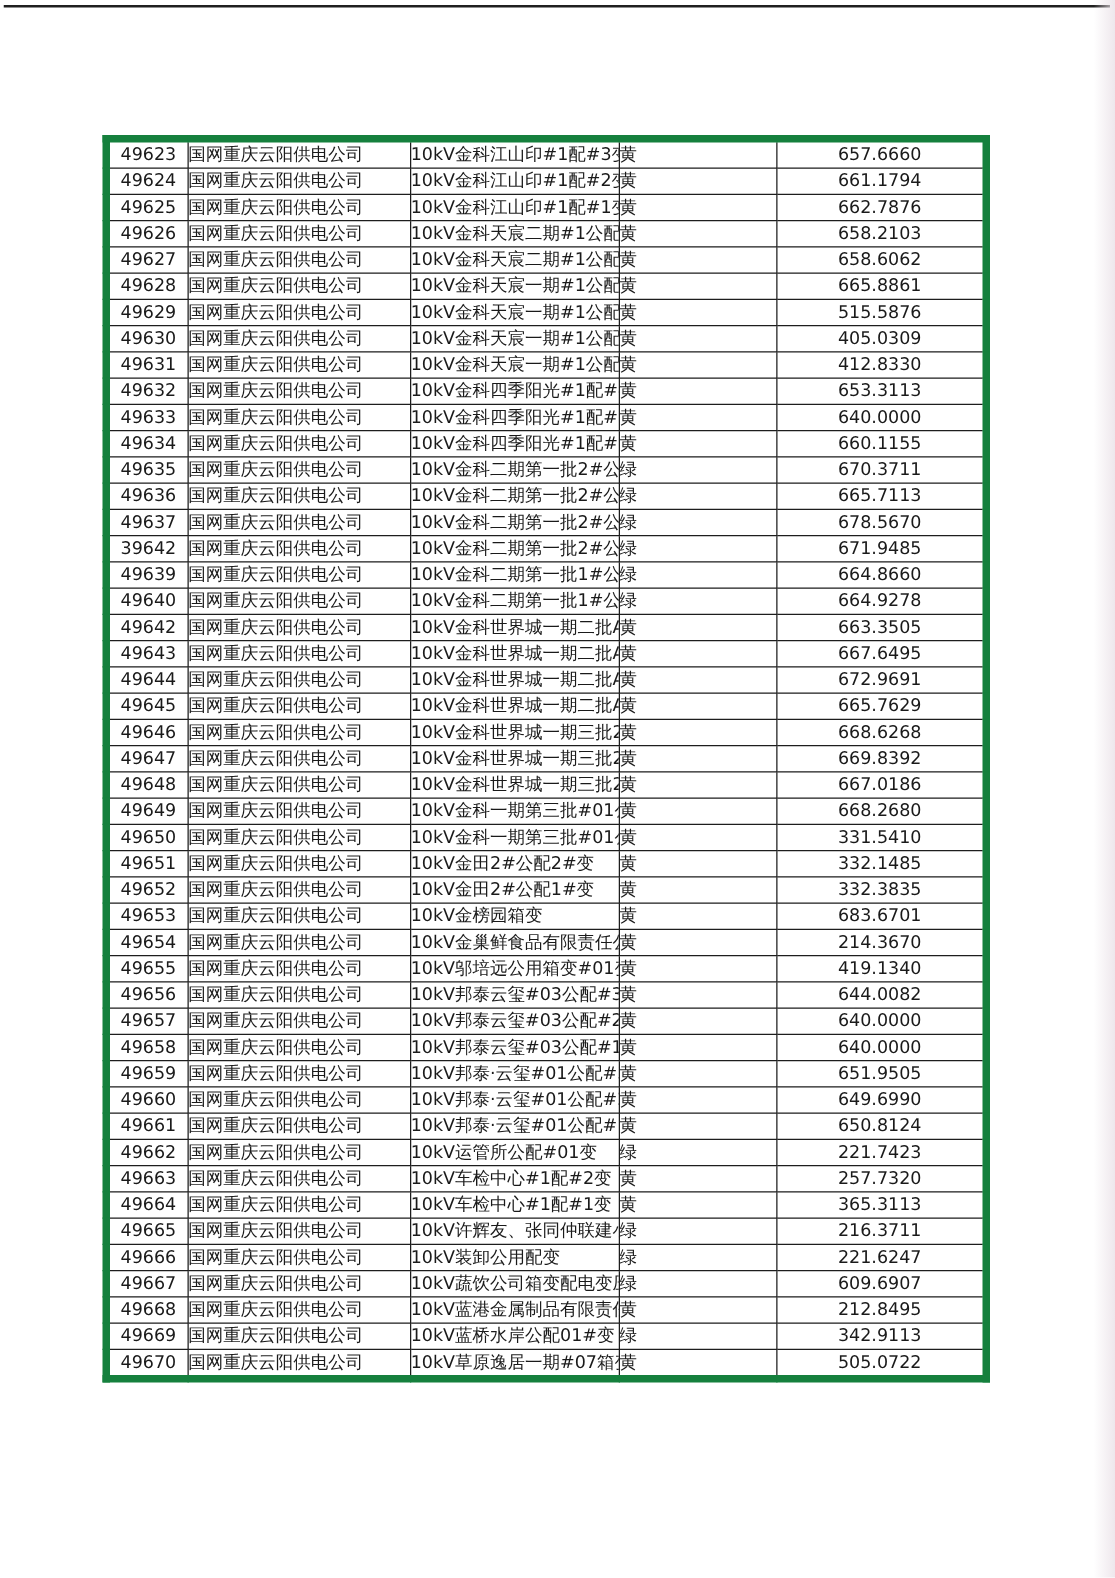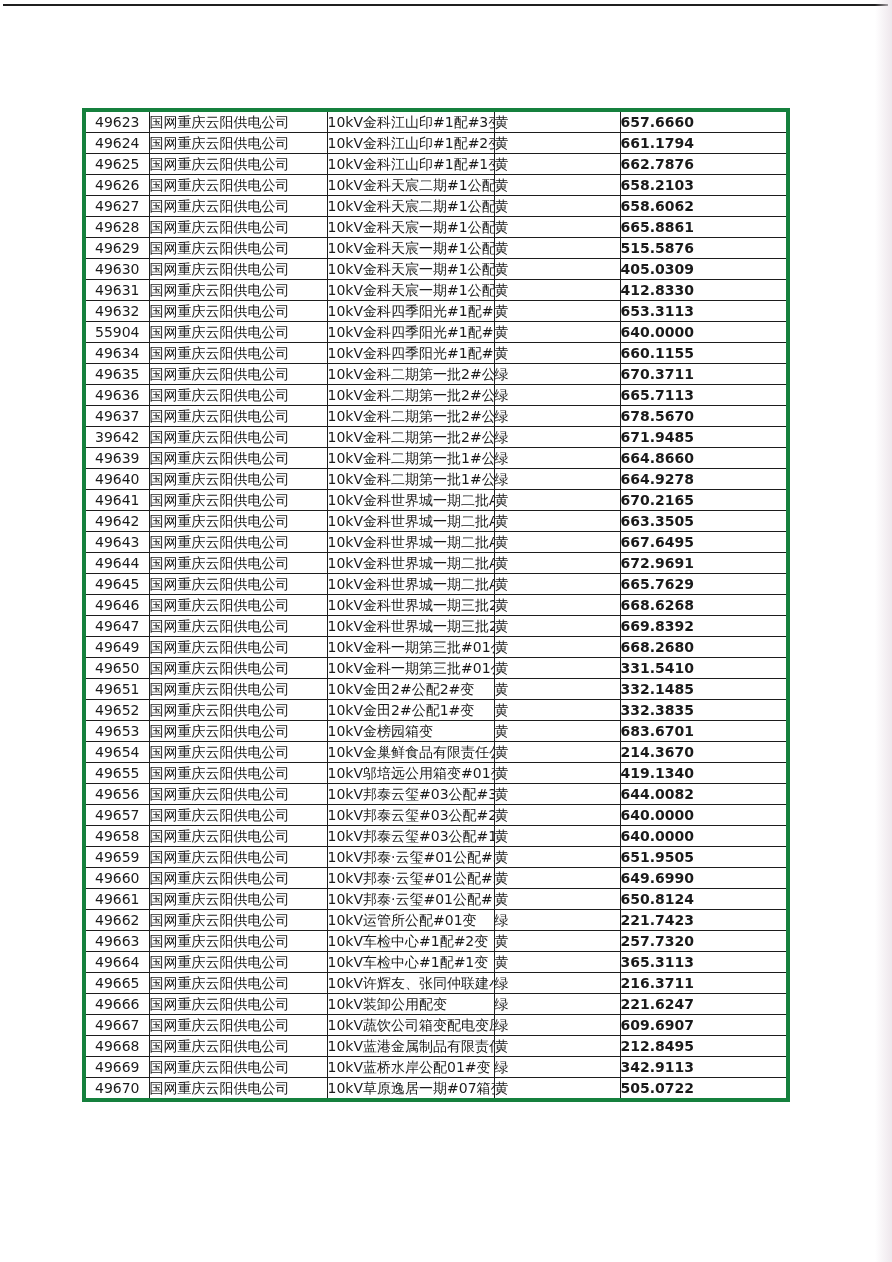--- a/index.html
+++ b/index.html
@@ -23,38 +23,38 @@
     width: 17px; height: 100%;
     background: linear-gradient(to right, rgba(238,230,235,0), rgba(235,227,233,0.85));
     pointer-events: none;
   }
   table.data-table {
     position: absolute;
     left: 82px; top: 108px;
     width: 704px;
     table-layout: fixed;
     border-collapse: collapse;
-    border: 4px solid #15803d;
+    border: 6px solid #15803d;
   }
   table.data-table td {
     border: 1px solid #1d1d1d;
     box-sizing: border-box;
     height: 20.45px;
     padding: 0;
     font-size: 14px;
     line-height: 20px;
     vertical-align: middle;
     white-space: nowrap;
     overflow: hidden;
   }
   td.col-id    { text-align: center; }
   td.col-company { padding-left: 4px; }
   td.col-description { padding-left: 3px; }
   td.col-flag  { padding-left: 3px; }
-  td.col-value { text-align: left; font-weight: bold; }
+  td.col-value { text-align: center; }
 </style>
 </head>
 <body>
 
 <div class="top-rule"></div>
 
 <table class="data-table">
   <colgroup>
     <col style="width:65px">
     <col style="width:178px">
@@ -127,21 +127,21 @@
         <td class="col-value">412.8330</td>
       </tr>
       <tr>
         <td class="col-id">49632</td>
         <td class="col-company">国网重庆云阳供电公司</td>
         <td class="col-description">10kV金科四季阳光#1配#4变</td>
         <td class="col-flag">黄</td>
         <td class="col-value">653.3113</td>
       </tr>
       <tr>
-        <td class="col-id">55904</td>
+        <td class="col-id">49633</td>
         <td class="col-company">国网重庆云阳供电公司</td>
         <td class="col-description">10kV金科四季阳光#1配#2变</td>
         <td class="col-flag">黄</td>
         <td class="col-value">640.0000</td>
       </tr>
       <tr>
         <td class="col-id">49634</td>
         <td class="col-company">国网重庆云阳供电公司</td>
         <td class="col-description">10kV金科四季阳光#1配#1变</td>
         <td class="col-flag">黄</td>
@@ -183,67 +183,67 @@
         <td class="col-value">664.8660</td>
       </tr>
       <tr>
         <td class="col-id">49640</td>
         <td class="col-company">国网重庆云阳供电公司</td>
         <td class="col-description">10kV金科二期第一批1#公配</td>
         <td class="col-flag">绿</td>
         <td class="col-value">664.9278</td>
       </tr>
       <tr>
-        <td class="col-id">49641</td>
+        <td class="col-id">49642</td>
         <td class="col-company">国网重庆云阳供电公司</td>
         <td class="col-description">10kV金科世界城一期二批A</td>
         <td class="col-flag">黄</td>
-        <td class="col-value">670.2165</td>
-      </tr>
-      <tr>
-        <td class="col-id">49642</td>
+        <td class="col-value">663.3505</td>
+      </tr>
+      <tr>
+        <td class="col-id">49643</td>
         <td class="col-company">国网重庆云阳供电公司</td>
         <td class="col-description">10kV金科世界城一期二批A</td>
         <td class="col-flag">黄</td>
-        <td class="col-value">663.3505</td>
-      </tr>
-      <tr>
-        <td class="col-id">49643</td>
+        <td class="col-value">667.6495</td>
+      </tr>
+      <tr>
+        <td class="col-id">49644</td>
         <td class="col-company">国网重庆云阳供电公司</td>
         <td class="col-description">10kV金科世界城一期二批A</td>
         <td class="col-flag">黄</td>
-        <td class="col-value">667.6495</td>
-      </tr>
-      <tr>
-        <td class="col-id">49644</td>
+        <td class="col-value">672.9691</td>
+      </tr>
+      <tr>
+        <td class="col-id">49645</td>
         <td class="col-company">国网重庆云阳供电公司</td>
         <td class="col-description">10kV金科世界城一期二批A</td>
         <td class="col-flag">黄</td>
-        <td class="col-value">672.9691</td>
-      </tr>
-      <tr>
-        <td class="col-id">49645</td>
-        <td class="col-company">国网重庆云阳供电公司</td>
-        <td class="col-description">10kV金科世界城一期二批A</td>
-        <td class="col-flag">黄</td>
         <td class="col-value">665.7629</td>
       </tr>
       <tr>
         <td class="col-id">49646</td>
         <td class="col-company">国网重庆云阳供电公司</td>
         <td class="col-description">10kV金科世界城一期三批2</td>
         <td class="col-flag">黄</td>
         <td class="col-value">668.6268</td>
       </tr>
       <tr>
         <td class="col-id">49647</td>
         <td class="col-company">国网重庆云阳供电公司</td>
         <td class="col-description">10kV金科世界城一期三批2</td>
         <td class="col-flag">黄</td>
         <td class="col-value">669.8392</td>
+      </tr>
+      <tr>
+        <td class="col-id">49648</td>
+        <td class="col-company">国网重庆云阳供电公司</td>
+        <td class="col-description">10kV金科世界城一期三批2</td>
+        <td class="col-flag">黄</td>
+        <td class="col-value">667.0186</td>
       </tr>
       <tr>
         <td class="col-id">49649</td>
         <td class="col-company">国网重庆云阳供电公司</td>
         <td class="col-description">10kV金科一期第三批#01公</td>
         <td class="col-flag">黄</td>
         <td class="col-value">668.2680</td>
       </tr>
       <tr>
         <td class="col-id">49650</td>

